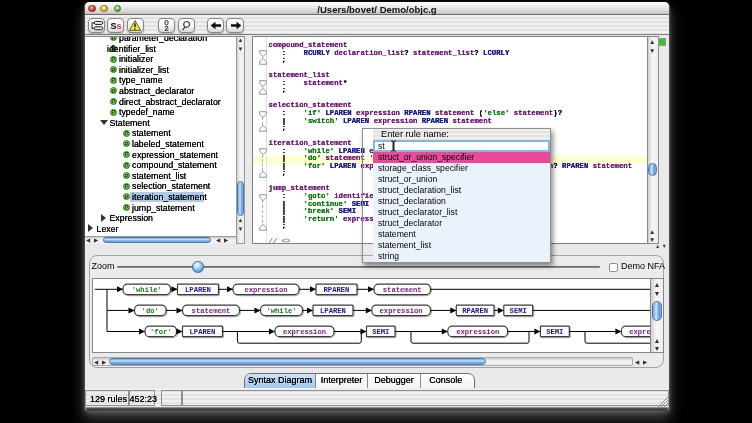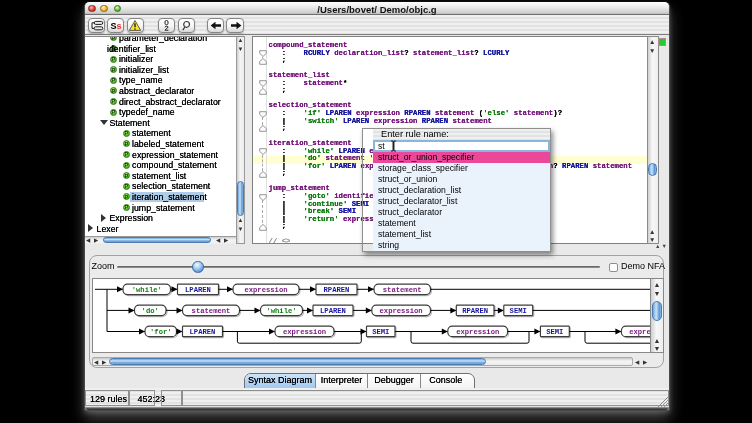--- a/index.html
+++ b/index.html
@@ -327,37 +327,38 @@
 <div class="abs" style="left:635px;top:358.8px;font-size:5.5px;color:#333;">◀</div>
 <div class="abs" style="left:643px;top:358.8px;font-size:5.5px;color:#333;">▶</div>
 <div class="abs" style="left:244px;top:373.4px;width:231px;height:29px;border:1px solid #6f6f6f;border-radius:7px;background:linear-gradient(180deg,#fff,#e8e8e8);overflow:hidden;">
 <div class="tab" style="width:70.8px;background:linear-gradient(180deg,#cde4fa 0%,#a6ccf1 45%,#84b7e8 100%);border-right:1px solid #888;">Syntax Diagram</div>
 <div class="tab" style="width:52.6px;border-right:1px solid #888;">Interpreter</div>
 <div class="tab" style="width:52.3px;border-right:1px solid #888;">Debugger</div>
 <div class="tab" style="width:50.3px;">Console</div>
 </div>
 <div class="abs pin" style="left:85px;top:388px;width:584px;height:19.5px;border-radius:0 0 2px 2px;"></div>
 <div class="scell" style="left:85px;top:389.5px;width:43.5px;height:16.5px;line-height:16px;padding-left:4px;">129 rules</div>
-<div class="scell" style="left:128.5px;top:389.5px;width:26px;height:16.5px;line-height:16px;padding-left:8px;">452:23</div>
+<div class="scell" style="left:128.5px;top:389.5px;width:26px;height:16.5px;line-height:16px;padding-left:0;">452:23</div>
 <div class="scell" style="left:161px;top:389.5px;width:20.5px;height:16.5px;line-height:16px;padding-left:4px;"></div>
 <div class="scell" style="left:181.5px;top:389.5px;width:487.5px;height:16.5px;line-height:16px;padding-left:4px;"></div>
 <div class="abs" style="left:85px;top:407px;width:584px;height:3.3px;background:linear-gradient(180deg,#a8a8a8,#4a4a4a 55%,#2c2c2c);border-radius:0 0 3px 3px;"></div>
 <svg class="abs" style="left:656px;top:395px;" width="13" height="12" viewBox="0 0 13 12">
 <line x1="2" y1="12" x2="13" y2="1" stroke="#8a8a8a" stroke-width="1"></line>
 <line x1="5" y1="12" x2="13" y2="4" stroke="#999" stroke-width="1"></line>
 <line x1="8" y1="12" x2="13" y2="7" stroke="#999" stroke-width="1"></line>
 </svg>
 <div class="abs" style="left:362px;top:127.5px;width:189px;box-shadow:2px 3px 5px rgba(0,0,0,.45);border:1px solid #8f8f8f;padding-left:10px;">
 <div class="pin" style="height:11px;font-size:9.2px;color:#000;padding-left:8px;line-height:11px;">Enter rule name:</div>
 <div style="height:12.5px;background:#fff;border:2px solid #8ab6de;font-size:8.6px;line-height:9.5px;padding-left:3px;color:#000;">st</div>
 <div style="background:#eaf2fc;">
 <div class="prow" style="background:#ec4899;">struct_or_union_specifier</div>
 <div class="prow" style="">storage_class_specifier</div>
 <div class="prow" style="">struct_or_union</div>
 <div class="prow" style="">struct_declaration_list</div>
+<div class="prow" style="">struct_declaration</div>
 <div class="prow" style="">struct_declarator_list</div>
 <div class="prow" style="">struct_declarator</div>
 <div class="prow" style="">statement</div>
 <div class="prow" style="">statement_list</div>
 <div class="prow" style="">string</div>
 </div>
     </div>
 <svg class="abs" style="left:389px;top:139.5px;" width="9" height="12" viewBox="0 0 9 12">
 <path d="M2 1 L4 1 L4 11 L2 11 M7 1 L5 1 L5 11 L7 11 M4.5 1.5 L4.5 10.5" stroke="#222" stroke-width="1" fill="none"></path>
 </svg>

